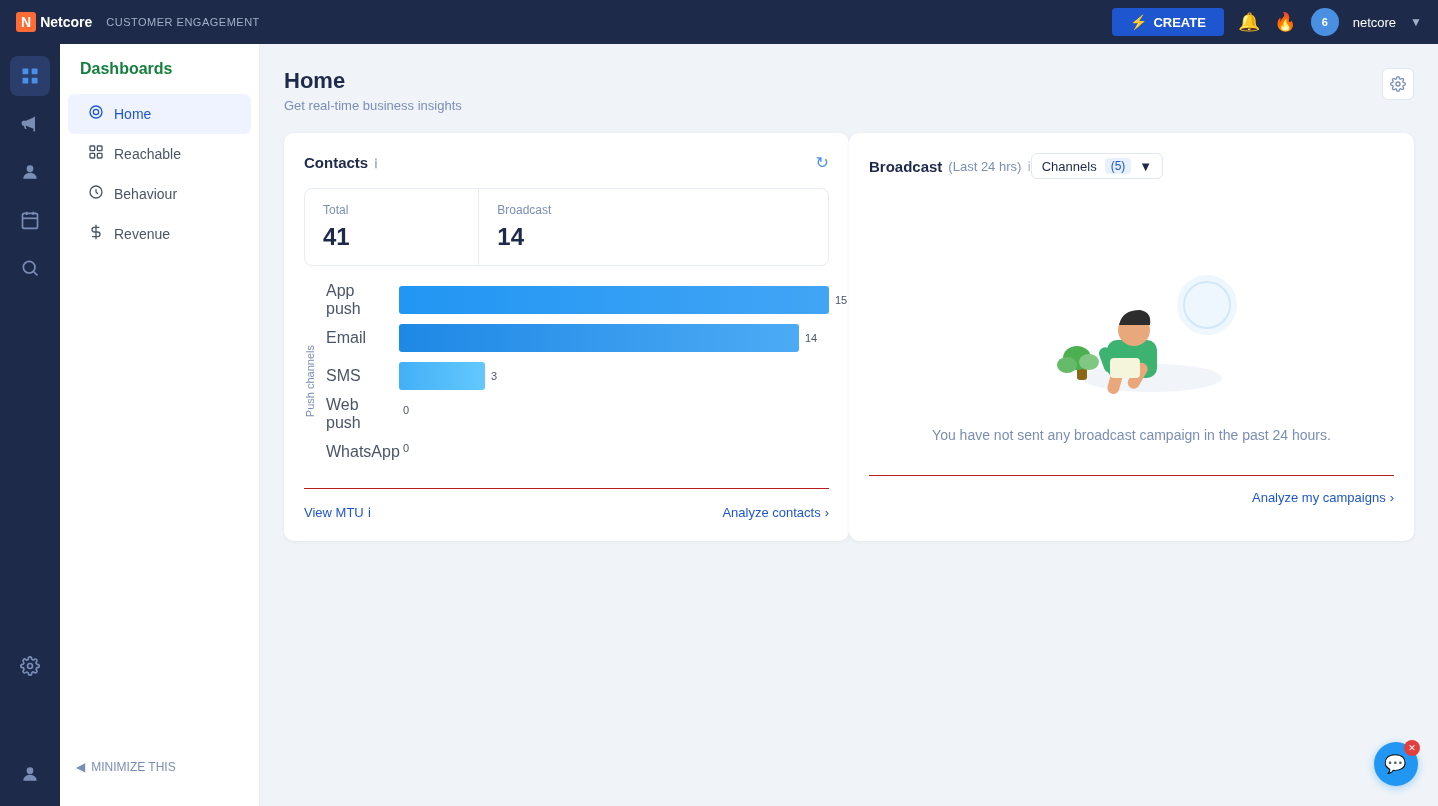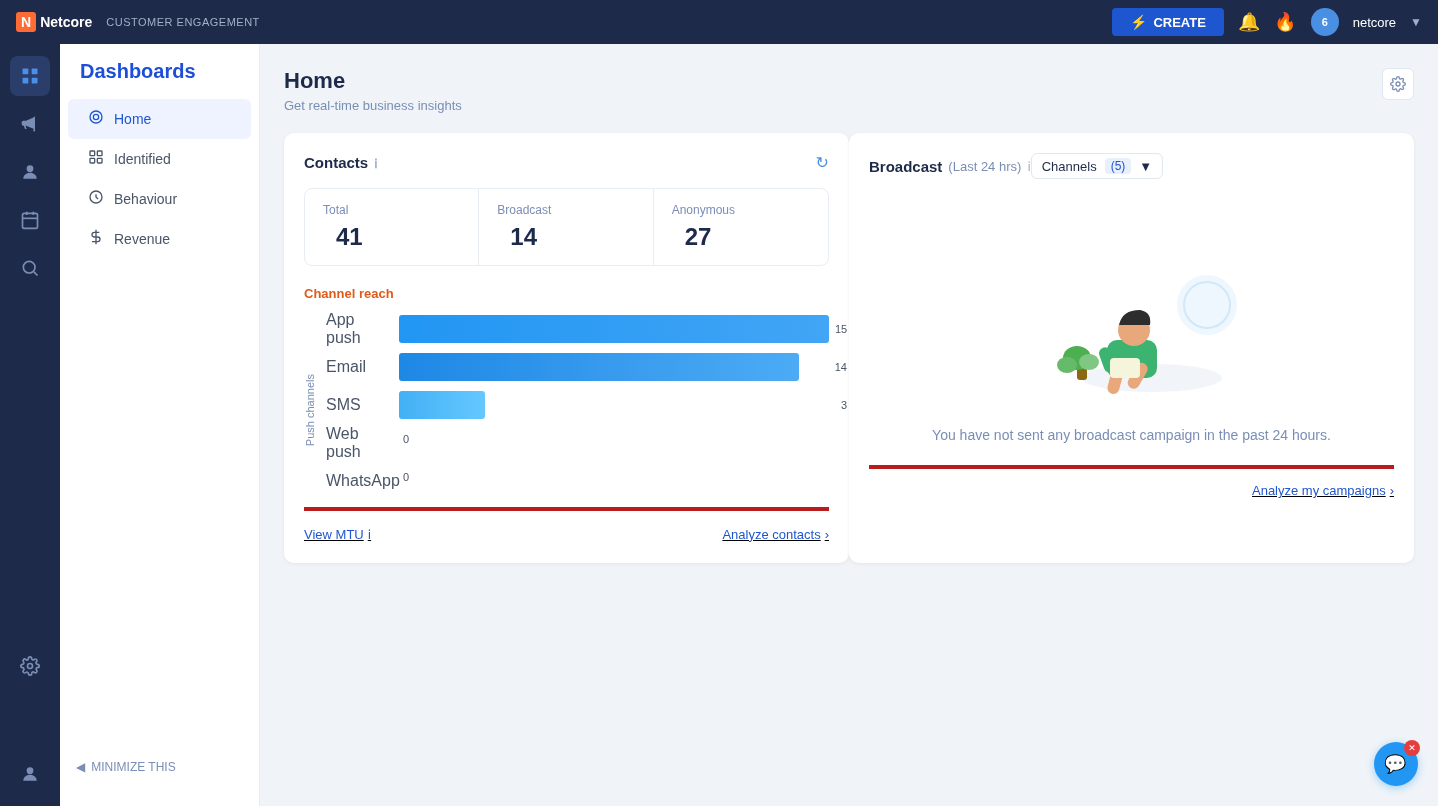--- a/index.html
+++ b/index.html
@@ -33,21 +33,21 @@
     .rail-icon { width: 40px; height: 40px; display: flex; align-items: center; justify-content: center; border-radius: 8px; cursor: pointer; color: #7a8eb5; font-size: 18px; }
     .rail-icon.active { background: #2a3d6b; color: #4a8fe8; }
     .rail-icon-bottom { margin-top: auto; }
 
     
     .sidebar {
       position: fixed; top: 44px; left: 60px; width: 200px; bottom: 0;
       background: white; border-right: 1px solid #e8edf3; padding: 16px 0;
       z-index: 80; display: flex; flex-direction: column;
     }
-    .sidebar-title { font-size: 20px; font-weight: 700; color: #1d4ed8; padding: 0 20px 16px; }
+    .sidebar-title { font-size: 16px; font-weight: 700; color: #15803d; padding: 0 20px 16px; }
     .sidebar-item { display: flex; align-items: center; gap: 10px; padding: 10px 20px; cursor: pointer; color: #4a5568; font-size: 14px; border-radius: 6px; margin: 0 8px; }
     .sidebar-item.active { color: #1e56d0; background: #eef3ff; }
     .sidebar-icon { font-size: 16px; }
     .sidebar-bottom { margin-top: auto; padding: 16px; }
     .minimize-btn { display: flex; align-items: center; gap: 6px; color: #7a8eb5; font-size: 12px; cursor: pointer; }
 
     
     .main {
       margin-top: 44px; margin-left: 260px; flex: 1;
       background: #f0f4f8; padding: 24px; overflow-y: auto; height: calc(806px - 44px);
@@ -65,48 +65,48 @@
     .card-header { display: flex; align-items: center; justify-content: space-between; margin-bottom: 16px; }
     .card-title { font-size: 15px; font-weight: 600; color: #1e2a4a; display: flex; align-items: center; gap: 6px; }
     .info-icon { color: #a0b0c8; font-size: 13px; }
     .refresh-btn { color: #4a8fe8; font-size: 16px; cursor: pointer; }
 
     
     .contacts-stats { display: grid; grid-template-columns: 1fr 1fr 1fr; border: 1px solid #e8edf3; border-radius: 8px; overflow: hidden; margin-bottom: 20px; }
     .stat-cell { padding: 14px 18px; border-right: 1px solid #e8edf3; }
     .stat-cell:last-child { border-right: none; }
     .stat-label { font-size: 12px; color: #7a8eb5; margin-bottom: 6px; }
-    .stat-value { font-size: 24px; font-weight: 700; color: #1e2a4a; margin-left: 13px; }
+    .stat-value { font-size: 24px; font-weight: 700; color: #1e2a4a; }
 
     
     .channel-reach-title { font-size: 13px; font-weight: 600; color: #e05a1a; margin-bottom: 14px; }
     .chart-area { display: flex; gap: 10px; }
     .y-axis-label { writing-mode: vertical-rl; transform: rotate(180deg); font-size: 11px; color: #7a8eb5; text-align: center; align-self: center; }
     .bars-container { flex: 1; }
     .bar-row { display: flex; align-items: center; gap: 8px; margin-bottom: 10px; height: 28px; }
     .bar-label { width: 65px; font-size: 16px; color: #4a5568; flex-shrink: 0; }
     .bar-track { flex: 1; height: 28px; position: relative; }
     .bar-fill { height: 100%; border-radius: 3px; }
     .bar-fill.blue-1 { background: linear-gradient(90deg, #2196f3, #42a5f5); }
     .bar-fill.blue-2 { background: linear-gradient(90deg, #1e88e5, #4dabf5); }
     .bar-fill.blue-3 { background: linear-gradient(90deg, #42b0f5, #64c8ff); }
-    .bar-value { font-size: 11px; color: #4a5568; margin-left: 4px; position: absolute; right: -18px; top: 50%; transform: translateY(-50%); text-align: right; }
+    .bar-value { font-size: 11px; color: #4a5568; margin-left: 4px; position: absolute; right: -18px; top: 50%; transform: translateY(-50%); }
     .chart-legend { display: flex; align-items: center; gap: 6px; margin-top: 10px; justify-content: center; }
     .legend-dot { width: 10px; height: 10px; background: #42a5f5; border-radius: 2px; }
     .legend-label { font-size: 12px; color: #4a5568; }
 
     
     .broadcast-header { display: flex; align-items: center; justify-content: flex-start; margin-bottom: 16px; }
     .broadcast-title-wrap { display: flex; align-items: center; gap: 6px; }
     .channels-dropdown { display: flex; align-items: center; gap: 4px; border: 1px solid #e0e8f0; border-radius: 6px; padding: 4px 10px; cursor: pointer; font-size: 13px; color: #1e2a4a; }
     .broadcast-empty { display: flex; flex-direction: column; align-items: center; justify-content: center; padding: 20px; }
     .broadcast-empty-text { font-size: 14px; color: #7a8eb5; text-align: center; margin-top: 12px; }
 
     
-    .card-footer { display: flex; align-items: center; justify-content: space-between; padding-top: 14px; border-top: 4px solid #b91c1c; margin-top: 2px; text-decoration: underline; }
+    .card-footer { display: flex; align-items: center; justify-content: space-between; padding-top: 14px; border-top: 1px solid #b91c1c; margin-top: 12px; }
     .footer-link { font-size: 13px; color: #1e56d0; cursor: pointer; display: flex; align-items: center; gap: 4px; }
 
     
     .illus-container { display: flex; align-items: center; justify-content: center; height: 200px; }
 
     .chat-btn { position: fixed; bottom: 20px; right: 20px; background: #2196f3; color: white; width: 44px; height: 44px; border-radius: 50%; display: flex; align-items: center; justify-content: center; font-size: 18px; cursor: pointer; box-shadow: 0 2px 8px rgba(33,150,243,0.4); }
     .close-badge { position: absolute; top: -2px; right: -2px; background: #e53e3e; color: white; border-radius: 50%; width: 16px; height: 16px; font-size: 9px; display: flex; align-items: center; justify-content: center; }
   </style>
 </head>
 <body>
@@ -197,21 +197,21 @@
   </div>
   <div class="sidebar-item">
     <span class="sidebar-icon">
       <svg width="16" height="16" viewBox="0 0 24 24" fill="none" stroke="currentColor" stroke-width="2">
           <rect x="3" y="3" width="7" height="7" rx="1"></rect>
           <rect x="14" y="3" width="7" height="7" rx="1"></rect>
           <rect x="3" y="14" width="7" height="7" rx="1"></rect>
           <rect x="14" y="14" width="7" height="7" rx="1"></rect>
         </svg>
     </span>
-    <span>Identified</span>
+    <span>Reachable</span>
   </div>
   <div class="sidebar-item">
     <span class="sidebar-icon">
       <svg width="16" height="16" viewBox="0 0 24 24" fill="none" stroke="currentColor" stroke-width="2">
           <circle cx="12" cy="12" r="9"></circle>
           <path d="M12 8v4l3 3"></path>
         </svg>
     </span>
     <span>Behaviour</span>
   </div>
@@ -259,28 +259,23 @@
 
       <div class="contacts-stats">
         <div class="stat-cell">
           <div class="stat-label">Total</div>
           <div class="stat-value">41</div>
         </div>
         <div class="stat-cell">
           <div class="stat-label">Broadcast</div>
           <div class="stat-value">14</div>
         </div>
-        <div class="stat-cell">
-          <div class="stat-label">Anonymous</div>
-          <div class="stat-value">27</div>
-        </div>
       </div>
 
       <div>
-        <div class="channel-reach-title">Channel reach</div>
         <div class="chart-area">
           <div class="y-axis-label">Push channels</div>
           <div class="bars-container" id="bars-container">
 
           <div class="bar-row">
                 <div class="bar-label">App push</div>
                 <div class="bar-track" style="position: relative;">
                   <div class="bar-fill blue-1" style="width: 100%;"></div>
                   <span class="bar-value" style="position: absolute; left: 100%; top: 50%; transform: translateY(-50%); margin-left: 6px; font-size: 11px; color: rgb(74, 85, 104);">15</span>
                 </div>

